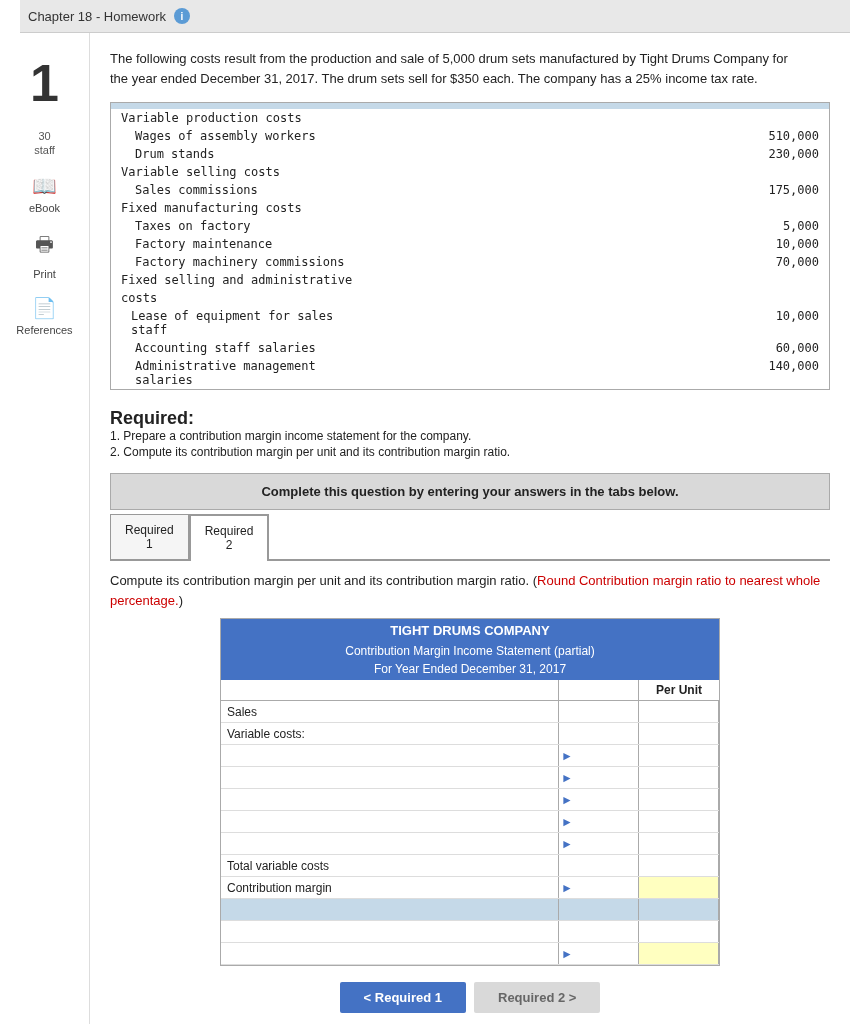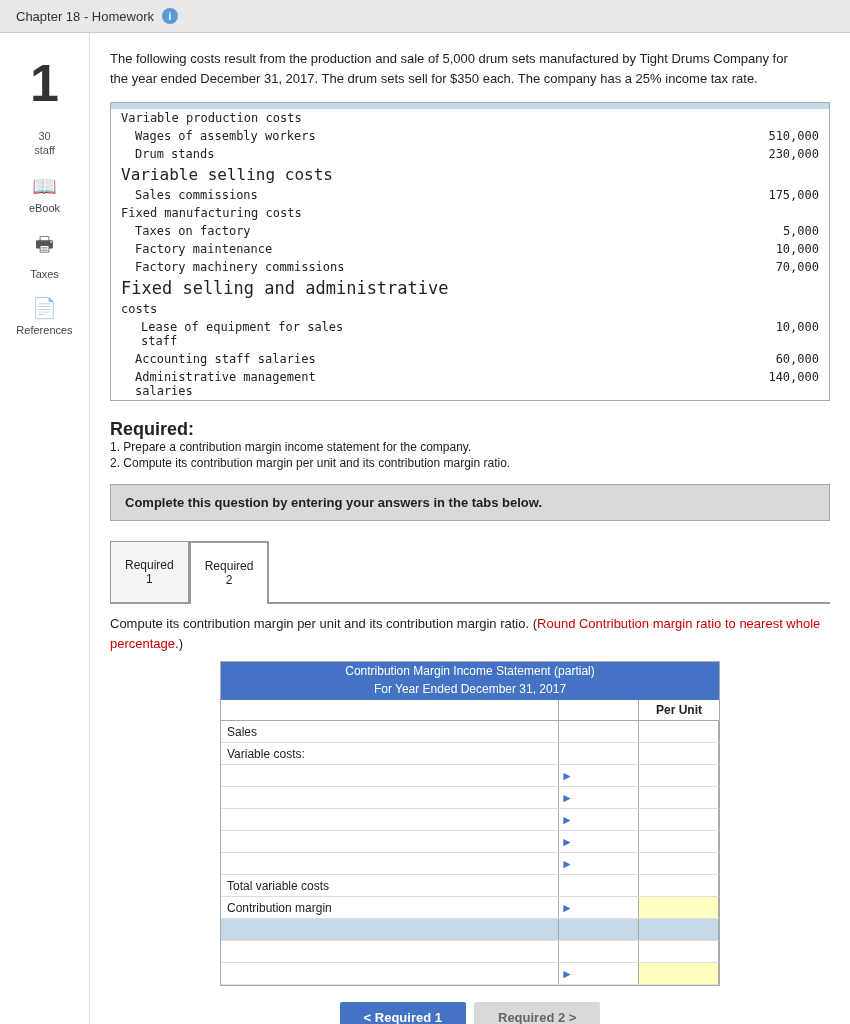--- a/index.html
+++ b/index.html
@@ -1,40 +1,40 @@
 <!DOCTYPE html>
 <html><head>
   <meta charset="utf-8">
   <style>
     * { box-sizing: border-box; margin: 0; padding: 0; }
     body { font-family: Arial, sans-serif; font-size: 13px; background: #f0f0f0; color: #222; }
     .page-container { background: #fff; max-width: 850px; margin: 0 auto; min-height: 1024px; }
-    .header { background: #e8e8e8; border-bottom: 1px solid #ccc; padding: 8px 16px; display: flex; align-items: center; gap: 8px; }
+    .header { background: #e8e8e8; border-bottom: 1px solid #ccc; padding: 8px 8px; display: flex; align-items: center; gap: 8px; margin-left: 20px; }
     .header-title { font-size: 13px; color: #333; }
     .info-icon { display: inline-flex; align-items: center; justify-content: center; width: 16px; height: 16px; border-radius: 50%; background: #5b9bd5; color: #fff; font-size: 10px; font-weight: bold; }
     .main-layout { display: flex; min-height: 980px; }
     .sidebar { width: 90px; border-right: 1px solid #ddd; padding: 10px 0; display: flex; flex-direction: column; align-items: center; gap: 16px; }
     .question-number { font-size: 52px; font-weight: bold; color: #333; text-align: center; margin-top: 10px; }
     .points-label { font-size: 11px; color: #555; text-align: center; line-height: 1.3; }
     .sidebar-icon-group { display: flex; flex-direction: column; align-items: center; gap: 4px; cursor: pointer; }
     .sidebar-icon { font-size: 20px; color: #555; }
     .sidebar-label { font-size: 11px; color: #444; text-align: center; }
     .content { flex: 1; padding: 16px 20px; }
     .problem-text { font-size: 13px; color: #222; line-height: 1.5; margin-bottom: 14px; }
     .cost-table { border: 1px solid #aaa; border-collapse: collapse; width: 100%; margin-bottom: 18px; font-family: 'Courier New', monospace; font-size: 12px; }
     .cost-table td { padding: 2px 10px; vertical-align: top; }
     .cost-table .header-row td { background: #c5d9e8; font-weight: bold; padding: 3px 10px; }
     .cost-table .indent1 { padding-left: 24px; }
     .cost-table .value-col { text-align: right; width: 100px; }
     .required-section { margin-bottom: 14px; }
     .required-label { font-weight: bold; font-size: 18px; }
     .required-item { font-size: 12px; margin-bottom: 2px; }
-    .complete-box { background: #d9d9d9; border: 1px solid #aaa; padding: 10px 14px; margin-bottom: 20px; font-size: 13px; font-weight: bold; }
+    .complete-box { background: #d9d9d9; border: 1px solid #aaa; padding: 10px 14px; margin-bottom: 4px; font-size: 13px; font-weight: bold; text-align: center; }
     .tabs-row { display: flex; border-bottom: 2px solid #999; margin-bottom: 10px; }
-    .tab { border: 1px solid #999; border-bottom: none; padding: 16px 14px; font-size: 12px; cursor: pointer; background: #f5f5f5; text-align: center; min-width: 60px; }
+    .tab { border: 1px solid #999; border-bottom: none; padding: 8px 14px; font-size: 12px; cursor: pointer; background: #f5f5f5; text-align: center; min-width: 60px; }
     .tab.active { background: #fff; border-bottom: 2px solid #fff; margin-bottom: -2px; }
     .tab-label { font-size: 12px; }
     .instruction-text { font-size: 13px; color: #222; margin-bottom: 8px; line-height: 1.5; }
     .highlight-red { color: #c00; }
     .income-table-wrapper { border: 1px solid #aaa; width: 500px; margin: 0 auto; }
     .income-header { background: #4472c4; color: #fff; text-align: center; font-weight: bold; font-size: 13px; padding: 4px; }
     .income-subheader { background: #4472c4; color: #fff; text-align: center; font-size: 12px; padding: 2px; }
     .income-date { background: #4472c4; color: #fff; text-align: center; font-size: 12px; padding: 2px 4px 4px; }
     .income-row { display: flex; border-bottom: 1px solid #ddd; align-items: stretch; min-height: 22px; }
     .income-row .row-label { flex: 1; font-size: 12px; padding: 2px 6px; border-right: 1px solid #aaa; display: flex; align-items: center; }
@@ -67,21 +67,21 @@
       <div class="points-label">
         <span>30</span><br>
         <span>staff</span>
       </div>
       <div class="sidebar-icon-group">
         <div class="sidebar-icon">📖</div>
         <div class="sidebar-label">eBook</div>
       </div>
       <div class="sidebar-icon-group">
         <div class="sidebar-icon">🖶</div>
-        <div class="sidebar-label">Taxes</div>
+        <div class="sidebar-label">Print</div>
       </div>
       <div class="sidebar-icon-group">
         <div class="sidebar-icon">📄</div>
         <div class="sidebar-label">References</div>
       </div>
     </div>
 
     <div class="content">
 
       <div class="problem-text">
@@ -100,21 +100,21 @@
             </tr>
         <tr>
               <td class="indent1" style="font-family:monospace;font-size:12px;padding-left:24px;">Wages of assembly workers</td>
               <td class="value-col" style="font-family:monospace;font-size:12px;">510,000</td>
             </tr>
         <tr>
               <td class="indent1" style="font-family:monospace;font-size:12px;padding-left:24px;">Drum stands</td>
               <td class="value-col" style="font-family:monospace;font-size:12px;">230,000</td>
             </tr>
         <tr>
-              <td class="indent0" style="font-family:monospace;font-size:16px;">Variable selling costs</td>
+              <td class="indent0" style="font-family:monospace;font-size:12px;">Variable selling costs</td>
               <td class="value-col"></td>
             </tr>
         <tr>
               <td class="indent1" style="font-family:monospace;font-size:12px;padding-left:24px;">Sales commissions</td>
               <td class="value-col" style="font-family:monospace;font-size:12px;">175,000</td>
             </tr>
         <tr>
               <td class="indent0" style="font-family:monospace;font-size:12px;">Fixed manufacturing costs</td>
               <td class="value-col"></td>
             </tr>
@@ -124,29 +124,29 @@
             </tr>
         <tr>
               <td class="indent1" style="font-family:monospace;font-size:12px;padding-left:24px;">Factory maintenance</td>
               <td class="value-col" style="font-family:monospace;font-size:12px;">10,000</td>
             </tr>
         <tr>
               <td class="indent1" style="font-family:monospace;font-size:12px;padding-left:24px;">Factory machinery commissions</td>
               <td class="value-col" style="font-family:monospace;font-size:12px;">70,000</td>
             </tr>
         <tr>
-              <td class="indent0" style="font-family:monospace;font-size:17px;">Fixed selling and administrative</td>
+              <td class="indent0" style="font-family:monospace;font-size:12px;">Fixed selling and administrative</td>
               <td class="value-col"></td>
             </tr>
         <tr>
               <td class="indent0" style="font-family:monospace;font-size:12px;">costs</td>
               <td class="value-col"></td>
             </tr>
         <tr>
-              <td class="indent1" style="font-family:monospace;font-size:12px;padding-left:30px;">Lease of equipment for sales<br>staff</td>
+              <td class="indent1" style="font-family:monospace;font-size:12px;padding-left:20px;">Lease of equipment for sales<br>staff</td>
               <td class="value-col" style="font-family:monospace;font-size:12px;">10,000</td>
             </tr>
         <tr>
               <td class="indent1" style="font-family:monospace;font-size:12px;padding-left:24px;">Accounting staff salaries</td>
               <td class="value-col" style="font-family:monospace;font-size:12px;">60,000</td>
             </tr>
         <tr>
               <td class="indent1" style="font-family:monospace;font-size:12px;padding-left:24px;">Administrative management<br>salaries</td>
               <td class="value-col" style="font-family:monospace;font-size:12px;">140,000</td>
             </tr>
@@ -170,20 +170,21 @@
           <div class="tab-label">Required</div>
           <div class="tab-label">2</div>
         </div>
       </div>
 
       <div class="instruction-text">
         Compute its contribution margin per unit and its contribution margin ratio. (<span class="highlight-red">Round Contribution margin ratio to nearest whole percentage.</span>)
       </div>
 
       <div class="income-table-wrapper">
+        <div class="income-header">TIGHT DRUMS COMPANY</div>
         <div class="income-subheader">Contribution Margin Income Statement (partial)</div>
         <div class="income-date">For Year Ended December 31, 2017</div>
 
         <div style="display:flex;border-bottom:1px solid #aaa;background:#fff;">
           <div style="flex:1;border-right:1px solid #aaa;"></div>
           <div style="width:80px;text-align:center;font-size:12px;font-weight:bold;padding:3px 4px;border-right:1px solid #aaa;"></div>
           <div style="width:80px;text-align:center;font-size:12px;font-weight:bold;padding:3px 4px;">Per Unit</div>
         </div>
 
         <div class="income-row">

